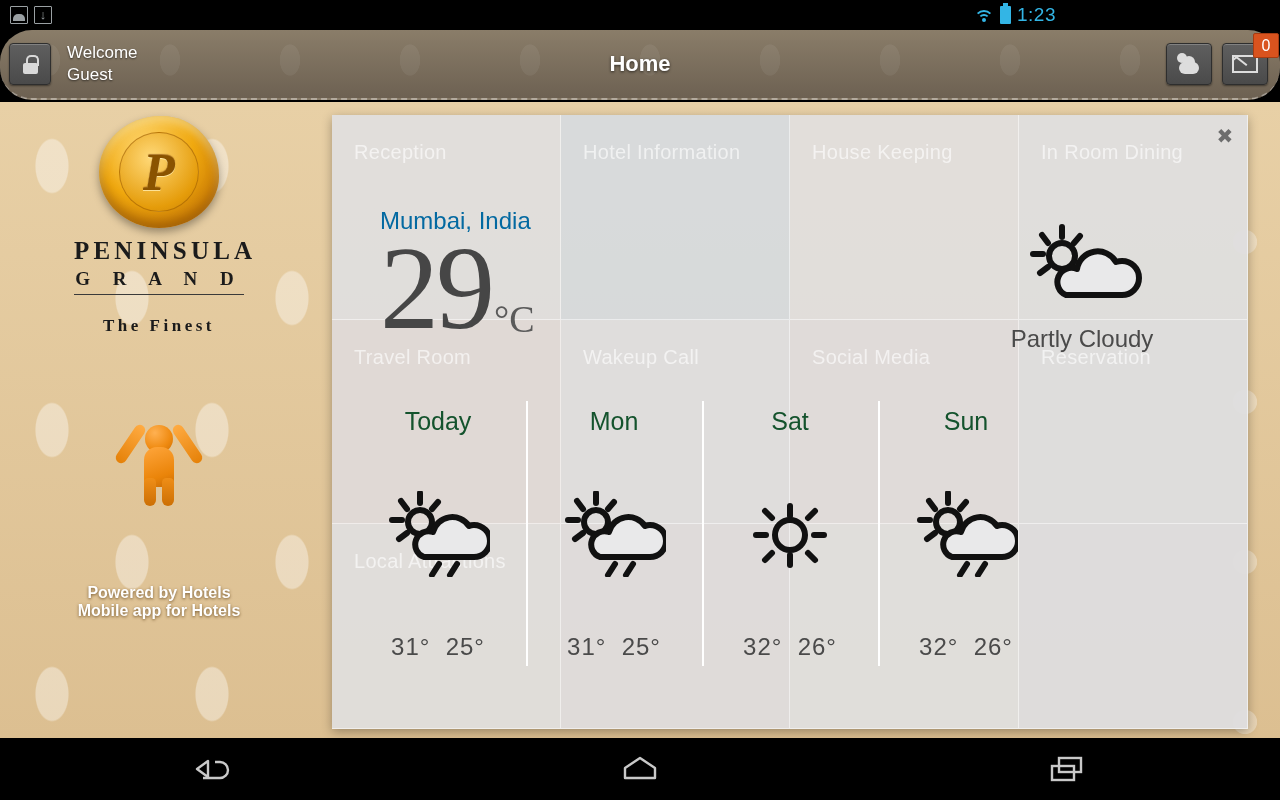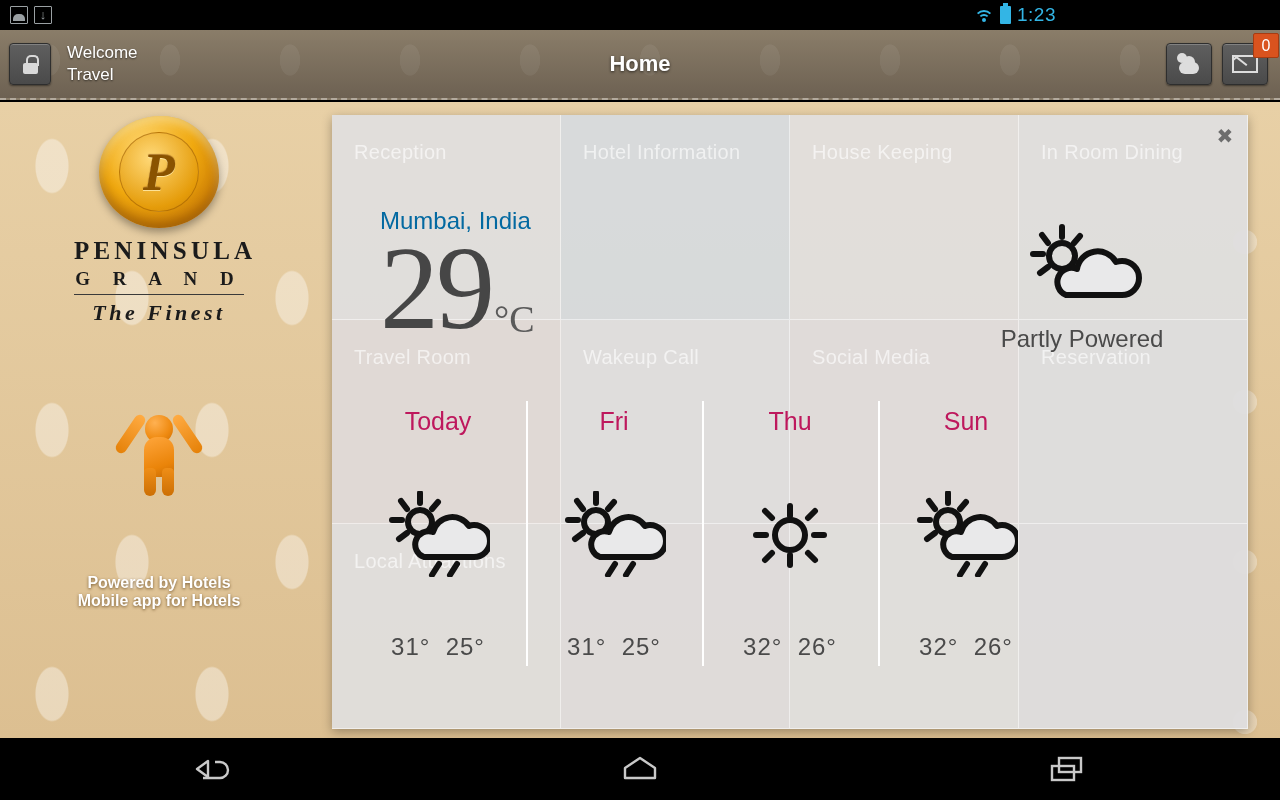--- a/index.html
+++ b/index.html
@@ -58,21 +58,21 @@
       radial-gradient(ellipse 26px 40px at 410px 30px, rgba(255,255,255,.055) 38%, transparent 40%),
       radial-gradient(ellipse 26px 40px at 530px 30px, rgba(255,255,255,.055) 38%, transparent 40%),
       radial-gradient(ellipse 26px 40px at 650px 30px, rgba(255,255,255,.055) 38%, transparent 40%),
       radial-gradient(ellipse 26px 40px at 770px 30px, rgba(255,255,255,.055) 38%, transparent 40%),
       radial-gradient(ellipse 26px 40px at 890px 30px, rgba(255,255,255,.055) 38%, transparent 40%),
       radial-gradient(ellipse 26px 40px at 1010px 30px, rgba(255,255,255,.055) 38%, transparent 40%),
       radial-gradient(ellipse 26px 40px at 1130px 30px, rgba(255,255,255,.055) 38%, transparent 40%),
       radial-gradient(ellipse 26px 40px at 1250px 30px, rgba(255,255,255,.055) 38%, transparent 40%),
       linear-gradient(#8a7d69, #6d6152);
     border-bottom: 2px dashed rgba(255,255,255,.35);
-    display: flex; align-items: center;
+    display: flex; align-items: center; border-radius: 32px;
   }
   .btn3d {
     background: linear-gradient(#5f5f5f, #4a4a4a);
     border: 1px solid #2e2e2e; border-radius: 4px;
     box-shadow: inset 0 1px 0 rgba(255,255,255,.22), 0 1px 2px rgba(0,0,0,.45);
     display: flex; align-items: center; justify-content: center;
   }
   .lock-btn { width: 42px; height: 42px; margin-left: 9px; }
   .lock-glyph { width: 15px; height: 19px; position: relative; }
   .lock-glyph::before {
@@ -165,22 +165,22 @@
   .brand1 {
     font-family: "Liberation Serif", serif; font-size: 25px; font-weight: bold;
     letter-spacing: 4.2px; color: #1b1b1b; margin-top: 9px;
   }
   .brand2 {
     font-family: "Liberation Serif", serif; font-size: 19px; font-weight: bold;
     letter-spacing: 9px; color: #1b1b1b; margin-top: 3px;
     border-bottom: 1px solid #3a3a3a; padding-bottom: 4px;
   }
   .brand3 {
-    font-family: "Liberation Serif", serif; font-size: 22px; font-style: italic;
-    font-weight: bold; letter-spacing: 3.5px; color: #1b1b1b; margin-top: 5px;
+    font-family: "Liberation Serif", serif; font-size: 17px; 
+    font-weight: bold; letter-spacing: 3.5px; color: #1b1b1b; margin-top: 21px;
   }
   .figure { margin-top: 62px; width: 92px; height: 108px; position: relative; }
   .fg-head {
     position: absolute; top: 27px; left: 32px; width: 28px; height: 28px; border-radius: 50%;
     background: radial-gradient(circle at 35% 28%, #ffb152, #ef8a10 60%, #c96c05);
   }
   .fg-body {
     position: absolute; top: 49px; left: 31px; width: 30px; height: 40px; border-radius: 13px 13px 7px 7px;
     background: linear-gradient(160deg, #ffa63c, #ea8409 70%, #c96c05);
   }
@@ -251,21 +251,21 @@
 
   
   .forecast {
     position: absolute; left: 18px; right: 18px; top: 283px; height: 273px;
     display: grid; grid-template-columns: repeat(5, 1fr);
   }
   .fc-col { position: relative; display: flex; flex-direction: column; align-items: center; }
   .fc-col + .fc-col::before {
     content: ""; position: absolute; left: 0; top: 3px; bottom: 5px; width: 2px; background: #fff;
   }
-  .fc-day { font-size: 25px; color: #be185d; margin-top: 9px; }
+  .fc-day { font-size: 25px; color: #14532d; margin-top: 9px; }
   .fc-icon { margin-top: 55px; }
   .fc-temps { font-size: 24px; color: #4a4a4a; margin-top: auto; margin-bottom: 10px; letter-spacing: 1px; }
 
   
   .navbar {
     position: absolute; bottom: 0; left: 0; width: 1280px; height: 62px;
     background: #000; display: flex; align-items: center; justify-content: space-around;
   }
   .nav-btn { width: 120px; height: 42px; display: flex; align-items: center; justify-content: center; }
 </style>
@@ -289,21 +289,21 @@
       <div class="sb-time">1:23</div>
     </div>
   </div>
 
   <div class="header">
     <div class="btn3d lock-btn">
       <div class="lock-glyph"></div>
     </div>
     <div class="welcome">
       <div>Welcome</div>
-      <div>Travel</div>
+      <div>Guest</div>
     </div>
     <div class="hdr-title">Home</div>
     <div class="hdr-right">
       <div class="btn3d hdr-btn">
         <div class="wicon">
           <div class="s"></div>
             <div class="c"></div>
         </div>
       </div>
       <div class="btn3d hdr-btn">
@@ -392,21 +392,21 @@
           <g stroke="#111" stroke-width="6" stroke-linecap="round" fill="none">
             <line x1="40" y1="4" x2="40" y2="14"></line>
             <line x1="20" y1="12" x2="26" y2="20"></line>
             <line x1="11" y1="31" x2="21" y2="31"></line>
             <line x1="18" y1="50" x2="26" y2="44"></line>
             <line x1="58" y1="13" x2="52" y2="20"></line>
           </g>
           <circle cx="40" cy="33" r="13" fill="none" stroke="#111" stroke-width="6"></circle>
           <path d="M44 72 H100 a17 17 0 0 0 0-34 q-3 0-6 1 a21 21 0 0 0 -39 7 a14 14 0 0 0 -11 26 Z" fill="#e9e9ea" stroke="#111" stroke-width="6" stroke-linejoin="round"></path>
         </svg>
-        <div class="cond-text">Partly Powered</div>
+        <div class="cond-text">Partly Cloudy</div>
       </div>
 
       <div class="forecast">
 
         <div class="fc-col">
           <div class="fc-day">Today</div>
           <div class="fc-icon">
             <svg width="104" height="86" viewBox="0 0 104 86">
               <g stroke="#111" stroke-width="6" stroke-linecap="round" fill="none">
                 <line x1="34" y1="2" x2="34" y2="12"></line>
@@ -423,21 +423,21 @@
               </g>
             </svg>
           </div>
           <div class="fc-temps">
             <span>31°</span>
             &nbsp;<span>25°</span>
           </div>
         </div>
 
         <div class="fc-col">
-          <div class="fc-day">Fri</div>
+          <div class="fc-day">Mon</div>
           <div class="fc-icon">
             <svg width="104" height="86" viewBox="0 0 104 86">
               <g stroke="#111" stroke-width="6" stroke-linecap="round" fill="none">
                 <line x1="34" y1="2" x2="34" y2="12"></line>
                   <line x1="15" y1="10" x2="21" y2="18"></line>
                 <line x1="6" y1="29" x2="16" y2="29"></line>
                   <line x1="13" y1="48" x2="21" y2="42"></line>
                 <line x1="52" y1="11" x2="46" y2="18"></line>
               </g>
               <circle cx="34" cy="31" r="12" fill="none" stroke="#111" stroke-width="6"></circle>
@@ -448,21 +448,21 @@
               </g>
             </svg>
           </div>
           <div class="fc-temps">
             <span>31°</span>
             &nbsp;<span>25°</span>
           </div>
         </div>
 
         <div class="fc-col">
-          <div class="fc-day">Thu</div>
+          <div class="fc-day">Sat</div>
           <div class="fc-icon">
             <svg width="104" height="86" viewBox="0 0 104 86">
               <g stroke="#111" stroke-width="6" stroke-linecap="round">
                 <line x1="52" y1="15" x2="52" y2="25"></line>
                   <line x1="52" y1="64" x2="52" y2="74"></line>
                 <line x1="28" y1="44" x2="18" y2="44"></line>
                   <line x1="86" y1="44" x2="76" y2="44"></line>
                 <line x1="34" y1="27" x2="27" y2="20"></line>
                   <line x1="70" y1="27" x2="77" y2="20"></line>
                 <line x1="34" y1="62" x2="27" y2="69"></line>

